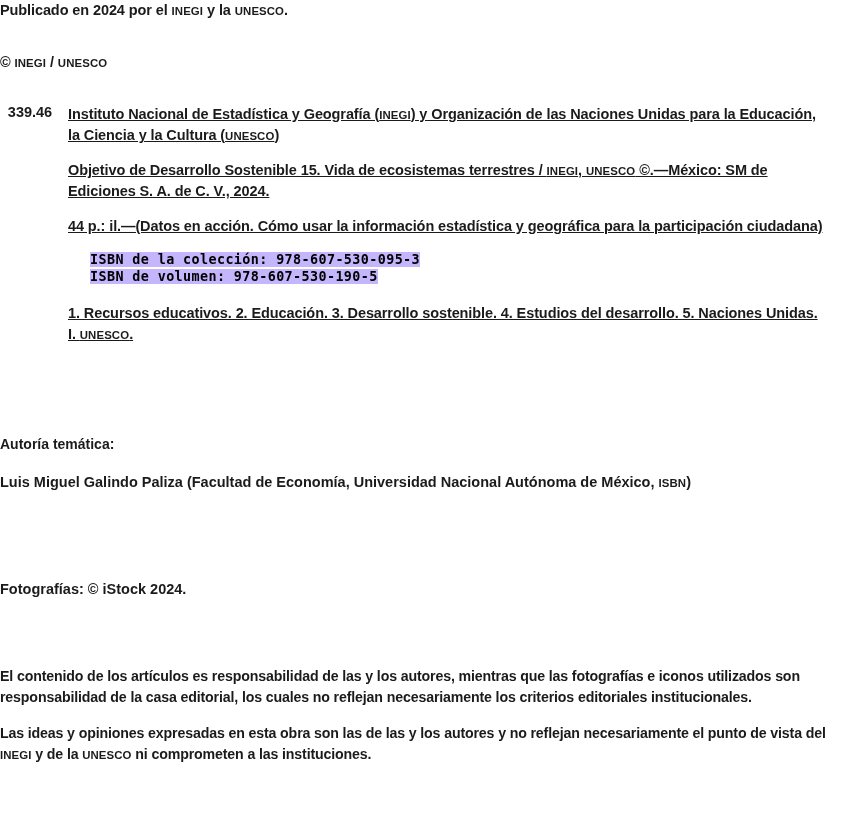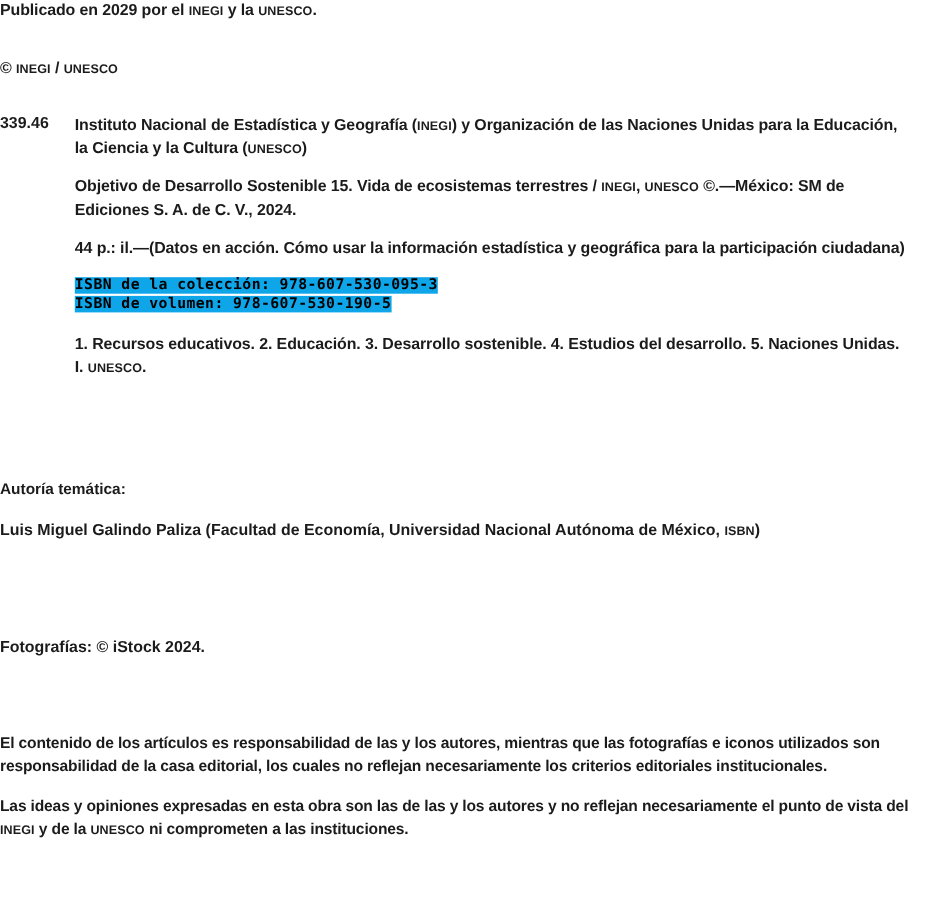--- a/index.html
+++ b/index.html
@@ -52,52 +52,54 @@
     left: 0px;
     width: 856px;
   }
   .cip-row {
     display: flex;
     align-items: flex-start;
   }
   .cip-num {
     width: 68px;
     flex: 0 0 68px;
-    text-align: left;
+    text-align: center;
     padding-right: 8px;
     box-sizing: border-box;
     font-size: 14.5px;
     font-weight: bold;
   }
   .cip-body {
     flex: 1 1 auto;
     max-width: 760px;
   }
   .cip-para {
     margin-bottom: 14px;
     font-size: 14.5px;
     line-height: 1.45;
     font-weight: bold;
     letter-spacing: -0.1px;
+    text-decoration: underline;
   }
   .cip-para:last-child { margin-bottom: 4px; }
 
   .isbn-block {
     font-family: "DejaVu Sans Mono", monospace;
     font-size: 13.4px;
     font-weight: bold;
     line-height: 1.28;
     letter-spacing: 0.4px;
     margin-bottom: 16px;
     display: inline-block;
   }
   .isbn-line { white-space: pre; }
   .hl-black {
-    background: #0ea5e9;
+    background: #c4b5fd;
     color: #000000;
+    margin-left: 22px;
   }
 
   .subj-line { margin-top: 2px; }
 
   .authoria-title {
     position: absolute;
     top: 436px;
     left: 0px;
     font-size: 14px;
     font-weight: bold;
@@ -131,21 +133,21 @@
     margin-bottom: 15px;
   }
   .disc-p:last-child { margin-bottom: 0; }
 </style>
 </head>
 <body>
 
 <div class="page">
 
   <div class="pub-line line">
-    <span>Publicado en 2029 por el </span><span class="sc">INEGI</span><span> y la </span><span class="sc">UNESCO</span><span>.</span>
+    <span>Publicado en 2024 por el </span><span class="sc">INEGI</span><span> y la </span><span class="sc">UNESCO</span><span>.</span>
   </div>
 
   <div class="copy-line line">
     <span>©</span>&nbsp;<span class="sc">INEGI</span><span> / </span><span class="sc">UNESCO</span>
   </div>
 
   <div class="cip">
     <div class="cip-row">
       <div class="cip-num">339.46</div>
       <div class="cip-body">

